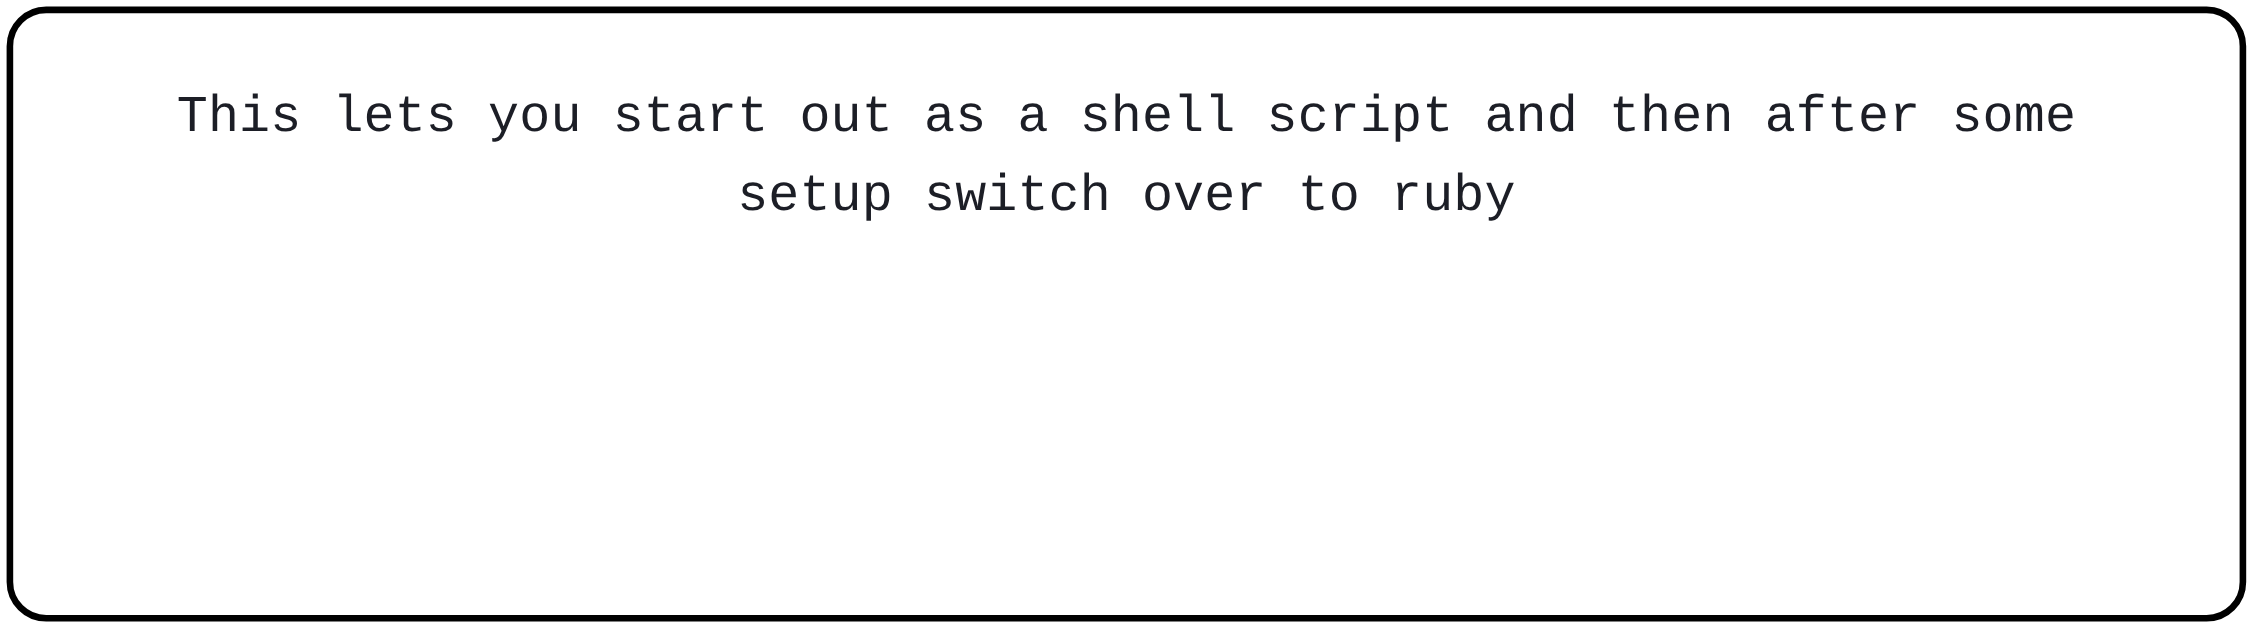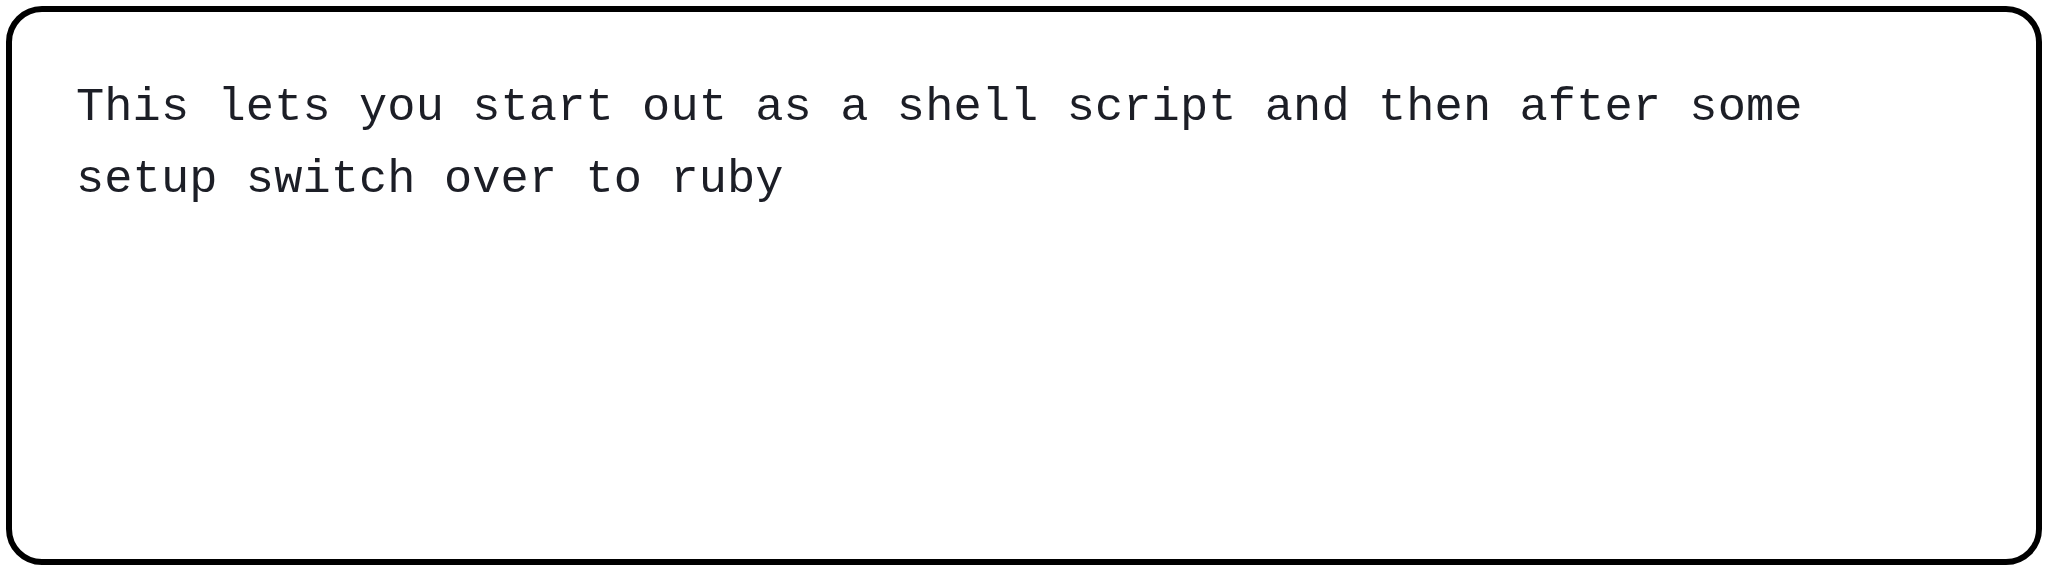--- a/index.html
+++ b/index.html
@@ -28,20 +28,21 @@
   .para {
     margin: 0 0 54px 0;
     font-family: ui-monospace, "SFMono-Regular", "SF Mono", Menlo, Consolas, "Liberation Mono", monospace;
     font-size: 47px;
     line-height: 1.53;
     letter-spacing: 0.1px;
     color: #1c1e26;
   }
   .para:last-child {
     margin-bottom: 0;
+    text-align: center;
   }
   .code {
     font-family: ui-monospace, "SFMono-Regular", "SF Mono", Menlo, Consolas, "Liberation Mono", monospace;
     font-size: 40px;
     background: #f5f5f5;
     border-radius: 8px;
     padding: 4px 12px 6px 12px;
     vertical-align: 1px;
     color: #1c1e26;
   }

